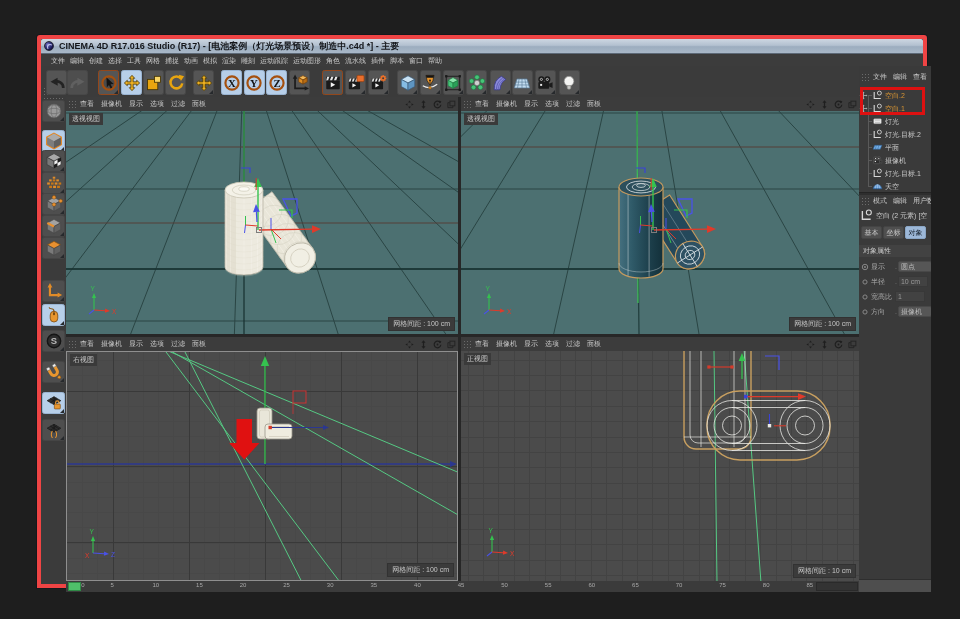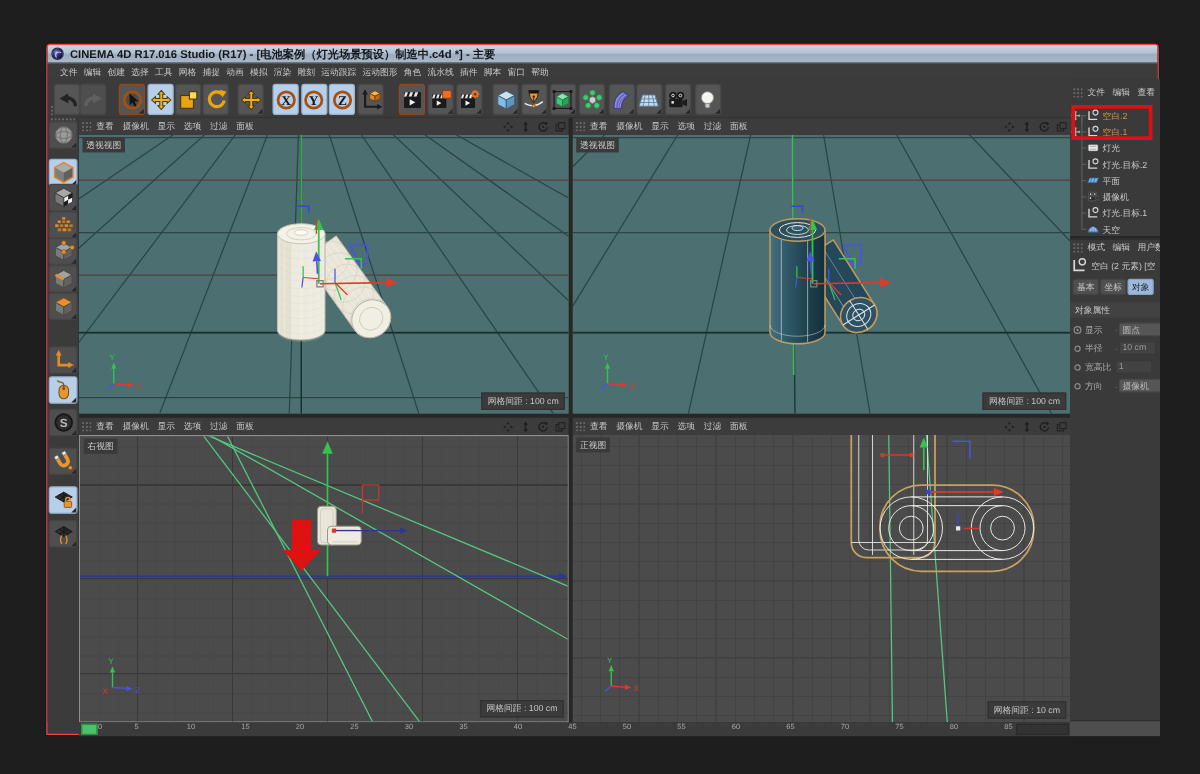--- a/index.html
+++ b/index.html
@@ -1,21 +1,21 @@
 <!DOCTYPE html>
 <html><head>
 <meta charset="utf-8">
 <style>
   html,body{margin:0;padding:0;background:#1e1e1e}
   *{box-sizing:border-box}
   .stage{position:relative;width:960px;height:619px;background:#1e1e1e;overflow:hidden;
          font-family:"Liberation Sans",sans-serif;cursor:default;
          -webkit-font-smoothing:antialiased}
   .window{position:absolute;left:37px;top:35px;width:890px;height:553px;background:#3b3b3b;
-          border:1px solid #ef4444;box-shadow:0 0 0 1px #15181c;border-radius:3px 3px 0 0}
+          border:4px solid #ef4444;box-shadow:0 0 0 1px #15181c;border-radius:3px 3px 0 0}
   
   .titlebar{position:absolute;left:0;top:0;right:0;height:15px;border-radius:2px 2px 0 0;
             background:linear-gradient(#cdd7e2,#b3c1d0 45%,#9cadbf 55%,#a9b8c8);
             display:flex;align-items:center;color:#14161a;font-size:9px;font-weight:bold;
             border-bottom:1px solid #5d6977;white-space:nowrap;overflow:hidden}
   .c4d-logo{width:10px;height:10px;border-radius:50%;margin:0 5px 0 3px;flex:0 0 auto;
             background:radial-gradient(circle at 35% 35%, #8a8ad0 0%, #3a3a8a 35%, #14144a 70%, #060624 100%);
             border:1px solid #2a2a38;position:relative}
   .c4d-logo:after{content:"";position:absolute;left:2px;top:2px;width:4px;height:4px;border-radius:50%;
             border:1px solid rgba(220,225,255,.8);border-bottom-color:transparent;border-right-color:transparent}

